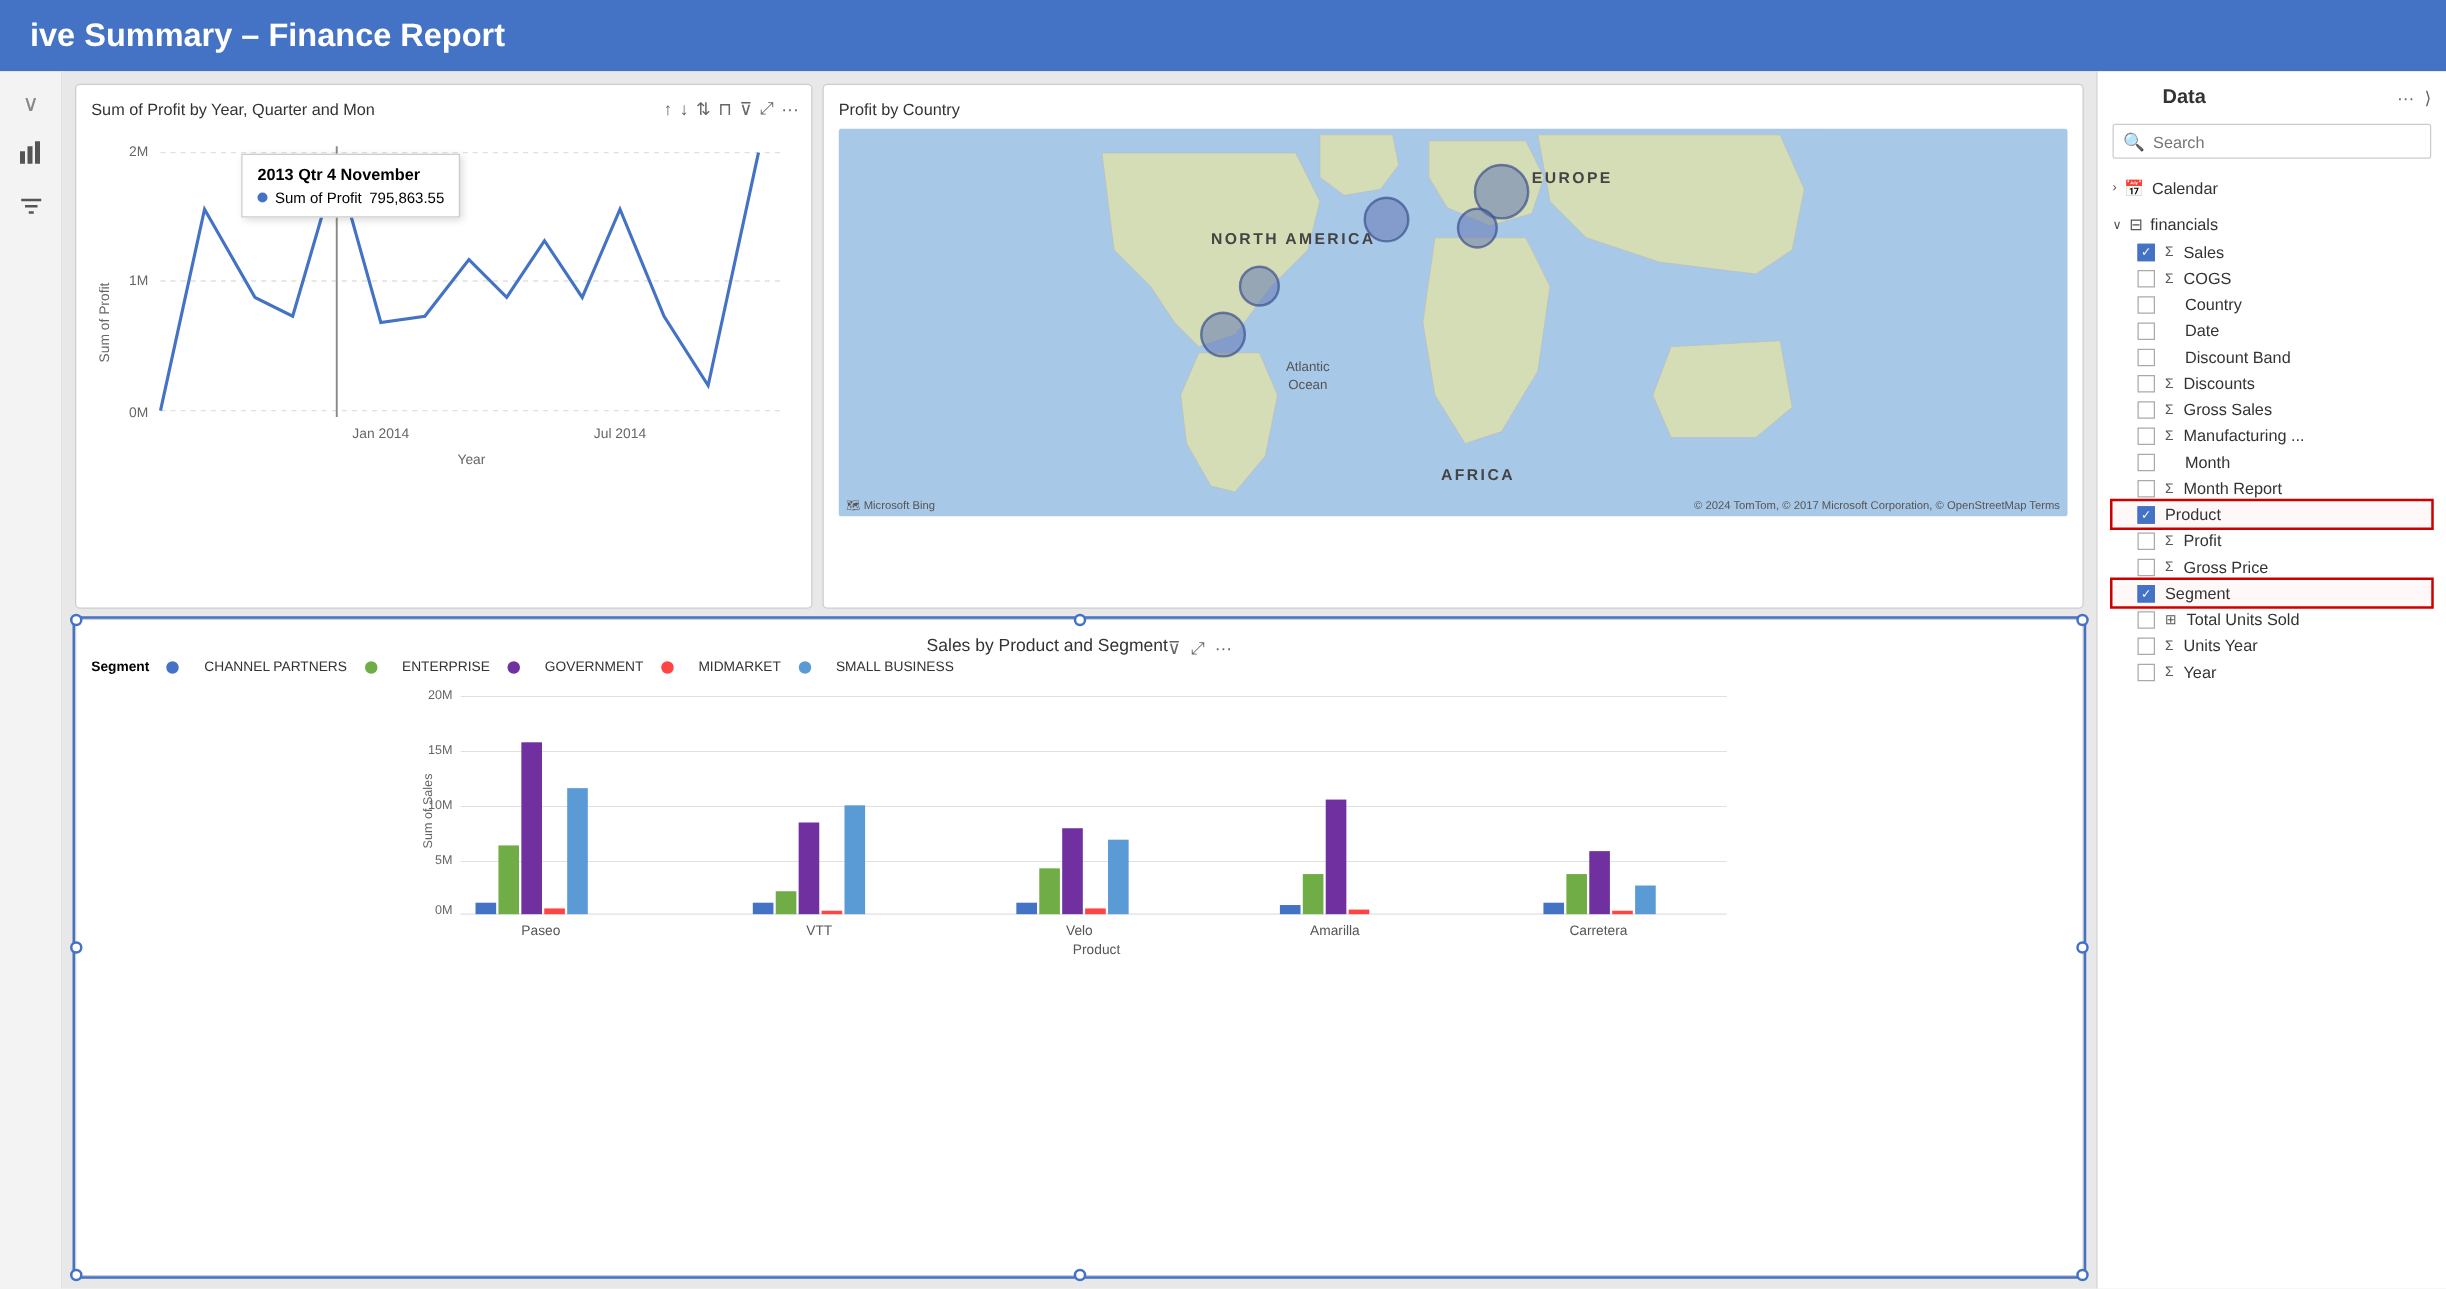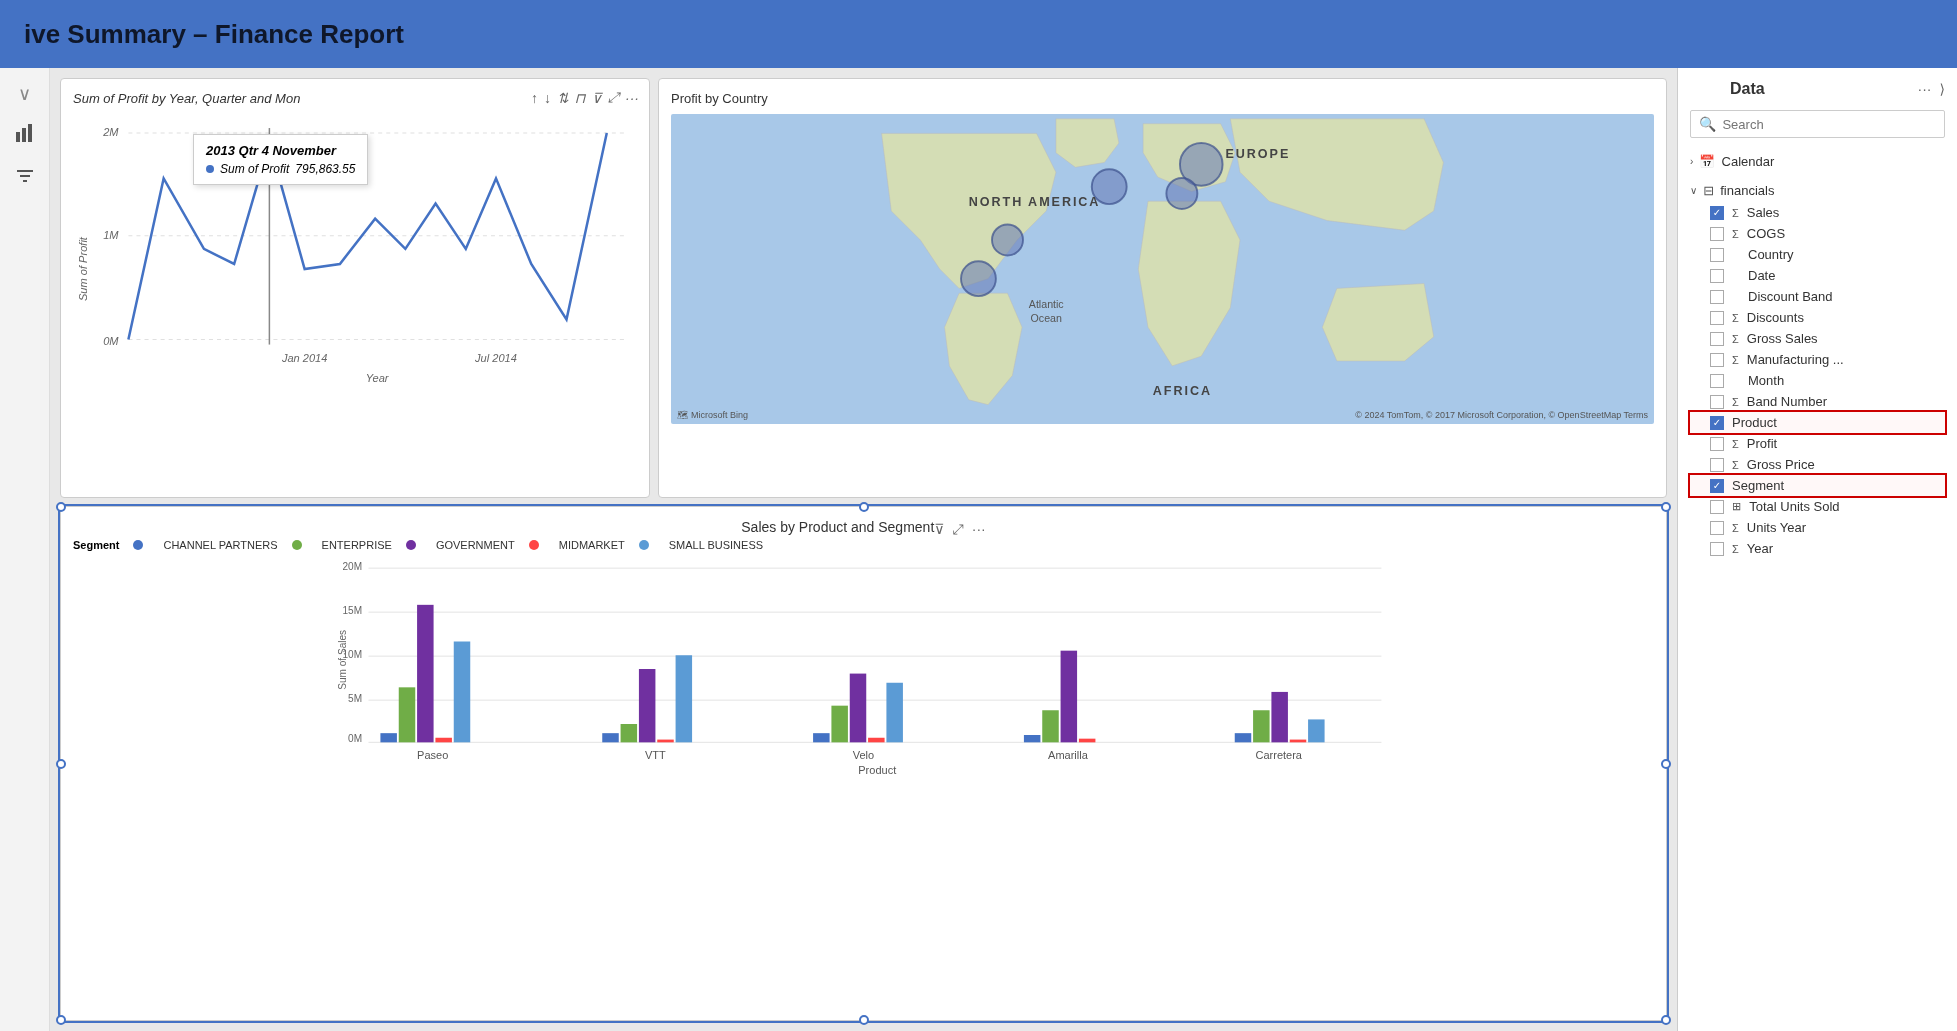--- a/index.html
+++ b/index.html
@@ -1,35 +1,35 @@
 <!DOCTYPE html>
 <html><head>
   <meta charset="utf-8">
   <style>
     * { box-sizing: border-box; margin: 0; padding: 0; }
     body { font-family: 'Segoe UI', Arial, sans-serif; background: #f3f3f3; display: flex; flex-direction: column; height: 1031px; width: 1957px; overflow: hidden; }
 
     
-    .header { background: #4472c4; color: #0f172a; padding: 25px 24px; font-size: 26px; font-weight: 600; height: 68px; display: flex; align-items: center; }
+    .header { background: #4472c4; color: #ffffff; padding: 25px 24px; font-size: 26px; font-weight: 600; height: 57px; display: flex; align-items: center; }
 
     
     .main-layout { display: flex; flex: 1; overflow: hidden; }
 
     
     .left-sidebar { width: 50px; background: #f3f3f3; display: flex; flex-direction: column; align-items: center; padding-top: 10px; border-right: 1px solid #ddd; gap: 12px; }
     .sidebar-icon { width: 32px; height: 32px; display: flex; align-items: center; justify-content: center; cursor: pointer; border-radius: 4px; font-size: 16px; color: #555; }
     .sidebar-expand { color: #888; font-size: 18px; margin-top: 5px; cursor: pointer; }
 
     
     .canvas-area { flex: 1; background: #e8e8e8; padding: 10px; display: flex; flex-direction: column; gap: 8px; position: relative; overflow: hidden; }
 
     
     .charts-row { display: flex; gap: 8px; flex: 0 0 420px; }
     .chart-panel { background: white; border: 1px solid #ccc; border-radius: 4px; padding: 12px; position: relative; }
-    .chart-panel-left { flex: 0 0 590px; font-style: italic; }
+    .chart-panel-left { flex: 0 0 590px; }
     .chart-panel-right { flex: 1; }
 
     .chart-title { font-size: 13px; font-weight: 500; color: #333; margin-bottom: 8px; }
     .chart-toolbar { position: absolute; top: 10px; right: 10px; display: flex; gap: 6px; align-items: center; }
     .chart-toolbar-btn { font-size: 14px; color: #666; cursor: pointer; }
 
     
     .line-chart-area { position: relative; height: 300px; }
     .line-chart-svg { width: 100%; height: 100%; }
 
@@ -391,21 +391,21 @@
       </div>
 
       <div class="data-item">
         <div class="data-checkbox"></div>
         <span class="data-item-label" style="margin-left:16px;">Month</span>
       </div>
 
       <div class="data-item">
         <div class="data-checkbox"></div>
         <span class="sigma-icon">Σ</span>
-        <span class="data-item-label">Band Number</span>
+        <span class="data-item-label">Month Report</span>
       </div>
 
       <div class="data-item" style="outline:2px solid #cc0000; background:#fff8f8;">
         <div class="data-checkbox checked">✓</div>
         <span class="data-item-label checked">Product</span>
       </div>
 
       <div class="data-item">
         <div class="data-checkbox"></div>
         <span class="sigma-icon">Σ</span>

